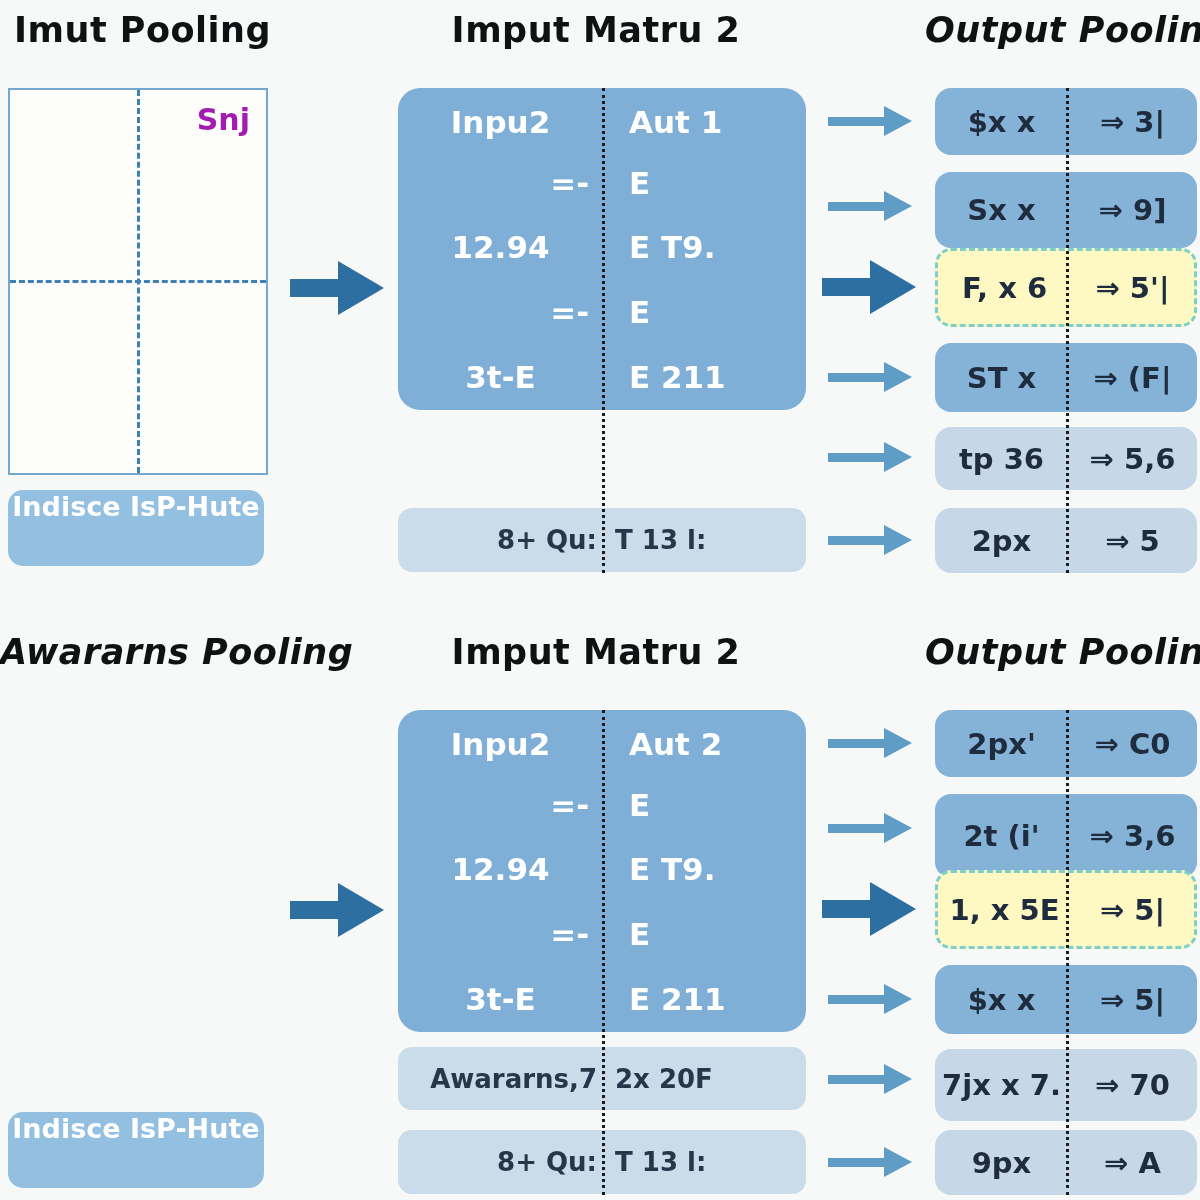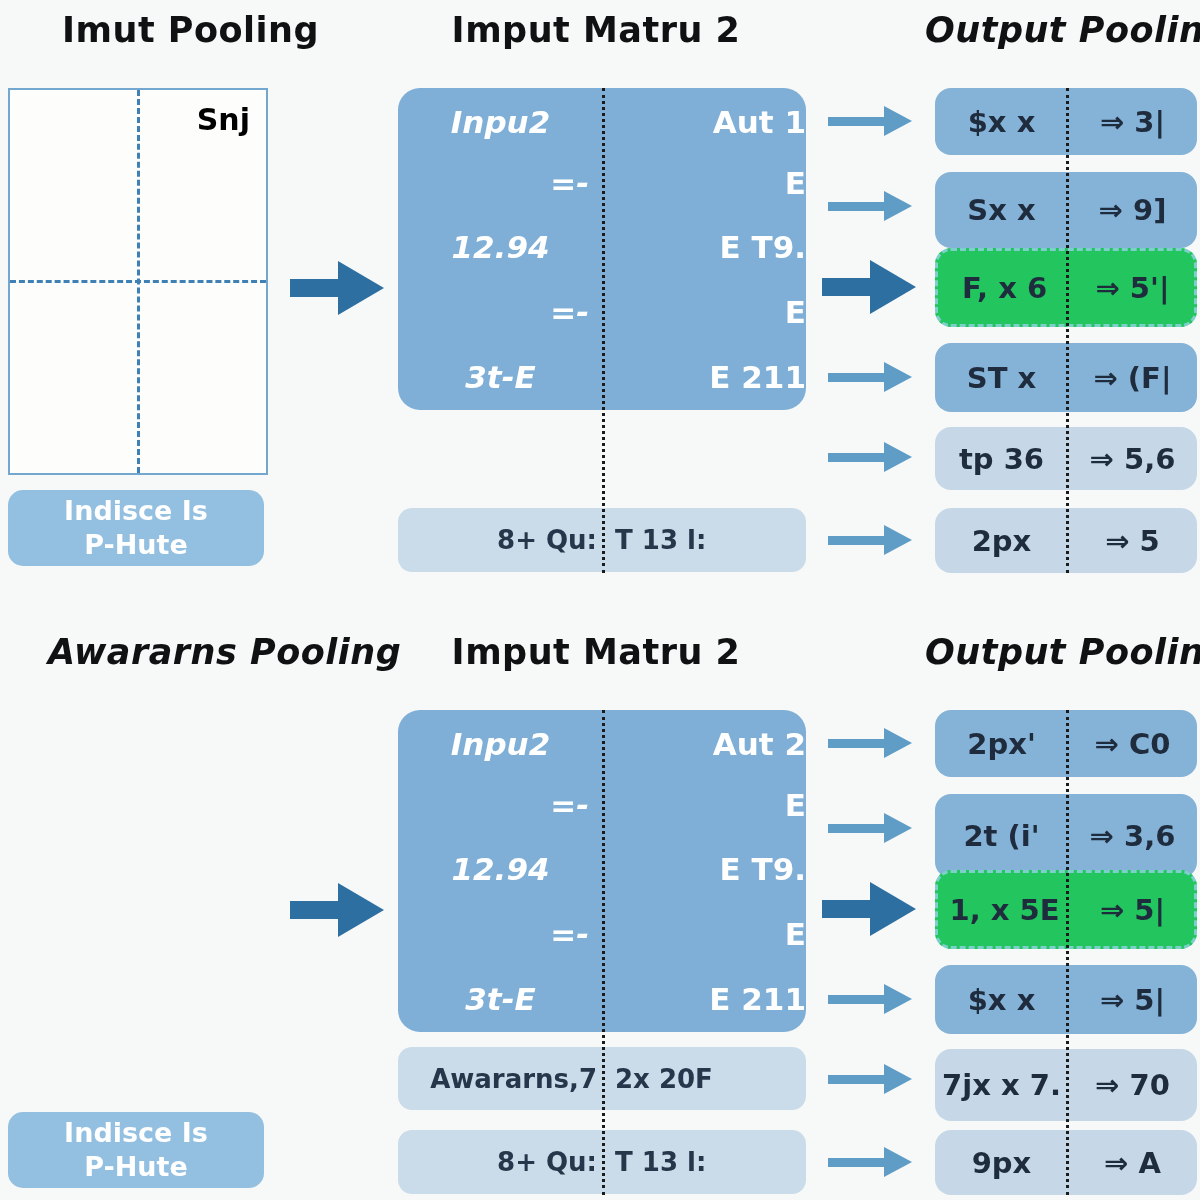--- a/index.html
+++ b/index.html
@@ -6,61 +6,61 @@
   #canvas{
     position:relative;width:1200px;height:1200px;overflow:hidden;
     background:#f7f8f8;
     font-family:"DejaVu Sans","Liberation Sans",sans-serif;
   }
   .half{position:absolute;left:0;width:1200px;height:578px;}
 
   
   .title{position:absolute;font-weight:bold;font-size:35px;color:#101113;letter-spacing:.5px;text-align:center;white-space:nowrap;}
   .title.it{font-style:italic;}
-  .tleft{left:16px;top:10px;width:285px;padding-left:32px;}
+  .tleft{left:0;top:10px;width:285px;}
   .tmid{left:406px;top:10px;width:380px;text-align:center;}
   .tright{left:925px;top:10px;width:275px;}
 
   
   .gridbox{position:absolute;left:8px;top:88px;width:256px;height:383px;background:#fdfdfc;border:2px solid #74a7cf;}
   .vdash{position:absolute;left:127px;top:0;bottom:0;width:0;border-left:3px dashed #3f81b5;}
   .hdash{position:absolute;top:190px;left:0;right:0;height:0;border-top:3px dashed #3f81b5;}
-  .gridlabel{position:absolute;top:12px;right:16px;font-weight:bold;font-size:30px;color:#000000;}
+  .gridlabel{position:absolute;top:12px;right:16px;font-weight:bold;font-size:30px;color:#a21caf;}
   .capbox{position:absolute;left:8px;top:490px;width:256px;height:76px;background:#93bfe0;border-radius:15px;
-    display:flex;flex-direction:column;justify-content:center;text-align:center;
+    display:flex;flex-direction:row;justify-content:center;text-align:center;
     color:#fff;font-weight:bold;font-size:27px;line-height:34px;}
 
   
   .bigbox{position:absolute;left:398px;top:88px;width:408px;height:322px;background:#7fafd6;border-radius:22px;}
   .mrow{position:absolute;left:398px;width:408px;height:44px;line-height:44px;display:flex;
     color:#fff;font-weight:bold;font-size:31px;z-index:2;}
-  .ml{width:205px;text-align:center;box-sizing:border-box;font-style:italic;}
+  .ml{width:205px;text-align:center;box-sizing:border-box;}
   .ml.ralign{text-align:right;padding-right:14px;}
-  .mr{flex:1;text-align:right;padding-left:26px;}
+  .mr{flex:1;text-align:left;padding-left:26px;}
   .notebox{position:absolute;left:398px;width:408px;background:#cadce9;border-radius:14px;display:flex;align-items:center;
     color:#26374b;font-weight:bold;font-size:26px;z-index:1;}
   .nl{width:205px;text-align:right;padding-right:6px;box-sizing:border-box;}
   .nr{flex:1;text-align:left;padding-left:12px;}
   .vdot{position:absolute;width:0;border-left:3px dotted #1b1b1b;z-index:3;}
   .mid-dot{left:602px;top:88px;height:485px;}
   .out-dot{left:1066px;top:88px;height:485px;}
 
   
   .arrow{position:absolute;display:flex;align-items:center;z-index:2;}
   .arrow .shaft{display:block;background:#5f9cc6;height:9px;width:56px;}
   .arrow .head{display:block;width:0;height:0;border-top:15px solid transparent;border-bottom:15px solid transparent;border-left:28px solid #5f9cc6;}
   .arrow.bold .shaft{background:#2e6fa2;height:18px;width:48px;}
   .arrow.bold .head{border-top:27px solid transparent;border-bottom:27px solid transparent;border-left:46px solid #2e6fa2;}
 
   
   .outrow{position:absolute;left:935px;width:262px;display:flex;align-items:center;border-radius:16px;
     color:#1f2c3e;font-weight:bold;font-size:29px;box-sizing:border-box;z-index:1;}
   .outrow.blue{background:#85b2d7;}
   .outrow.light{background:#c6d8e7;}
-  .outrow.dashed{background:#22c55e;border:3px dashed #7dcfca;}
+  .outrow.dashed{background:#fef9c3;border:3px dashed #7dcfca;}
   .ol{width:133px;text-align:center;}
   .or{flex:1;text-align:center;}
 </style>
 </head>
 <body>
 
 <div id="canvas">
 
   <section class="half" style="top:0">
     <div class="title tleft">Imut Pooling</div>

